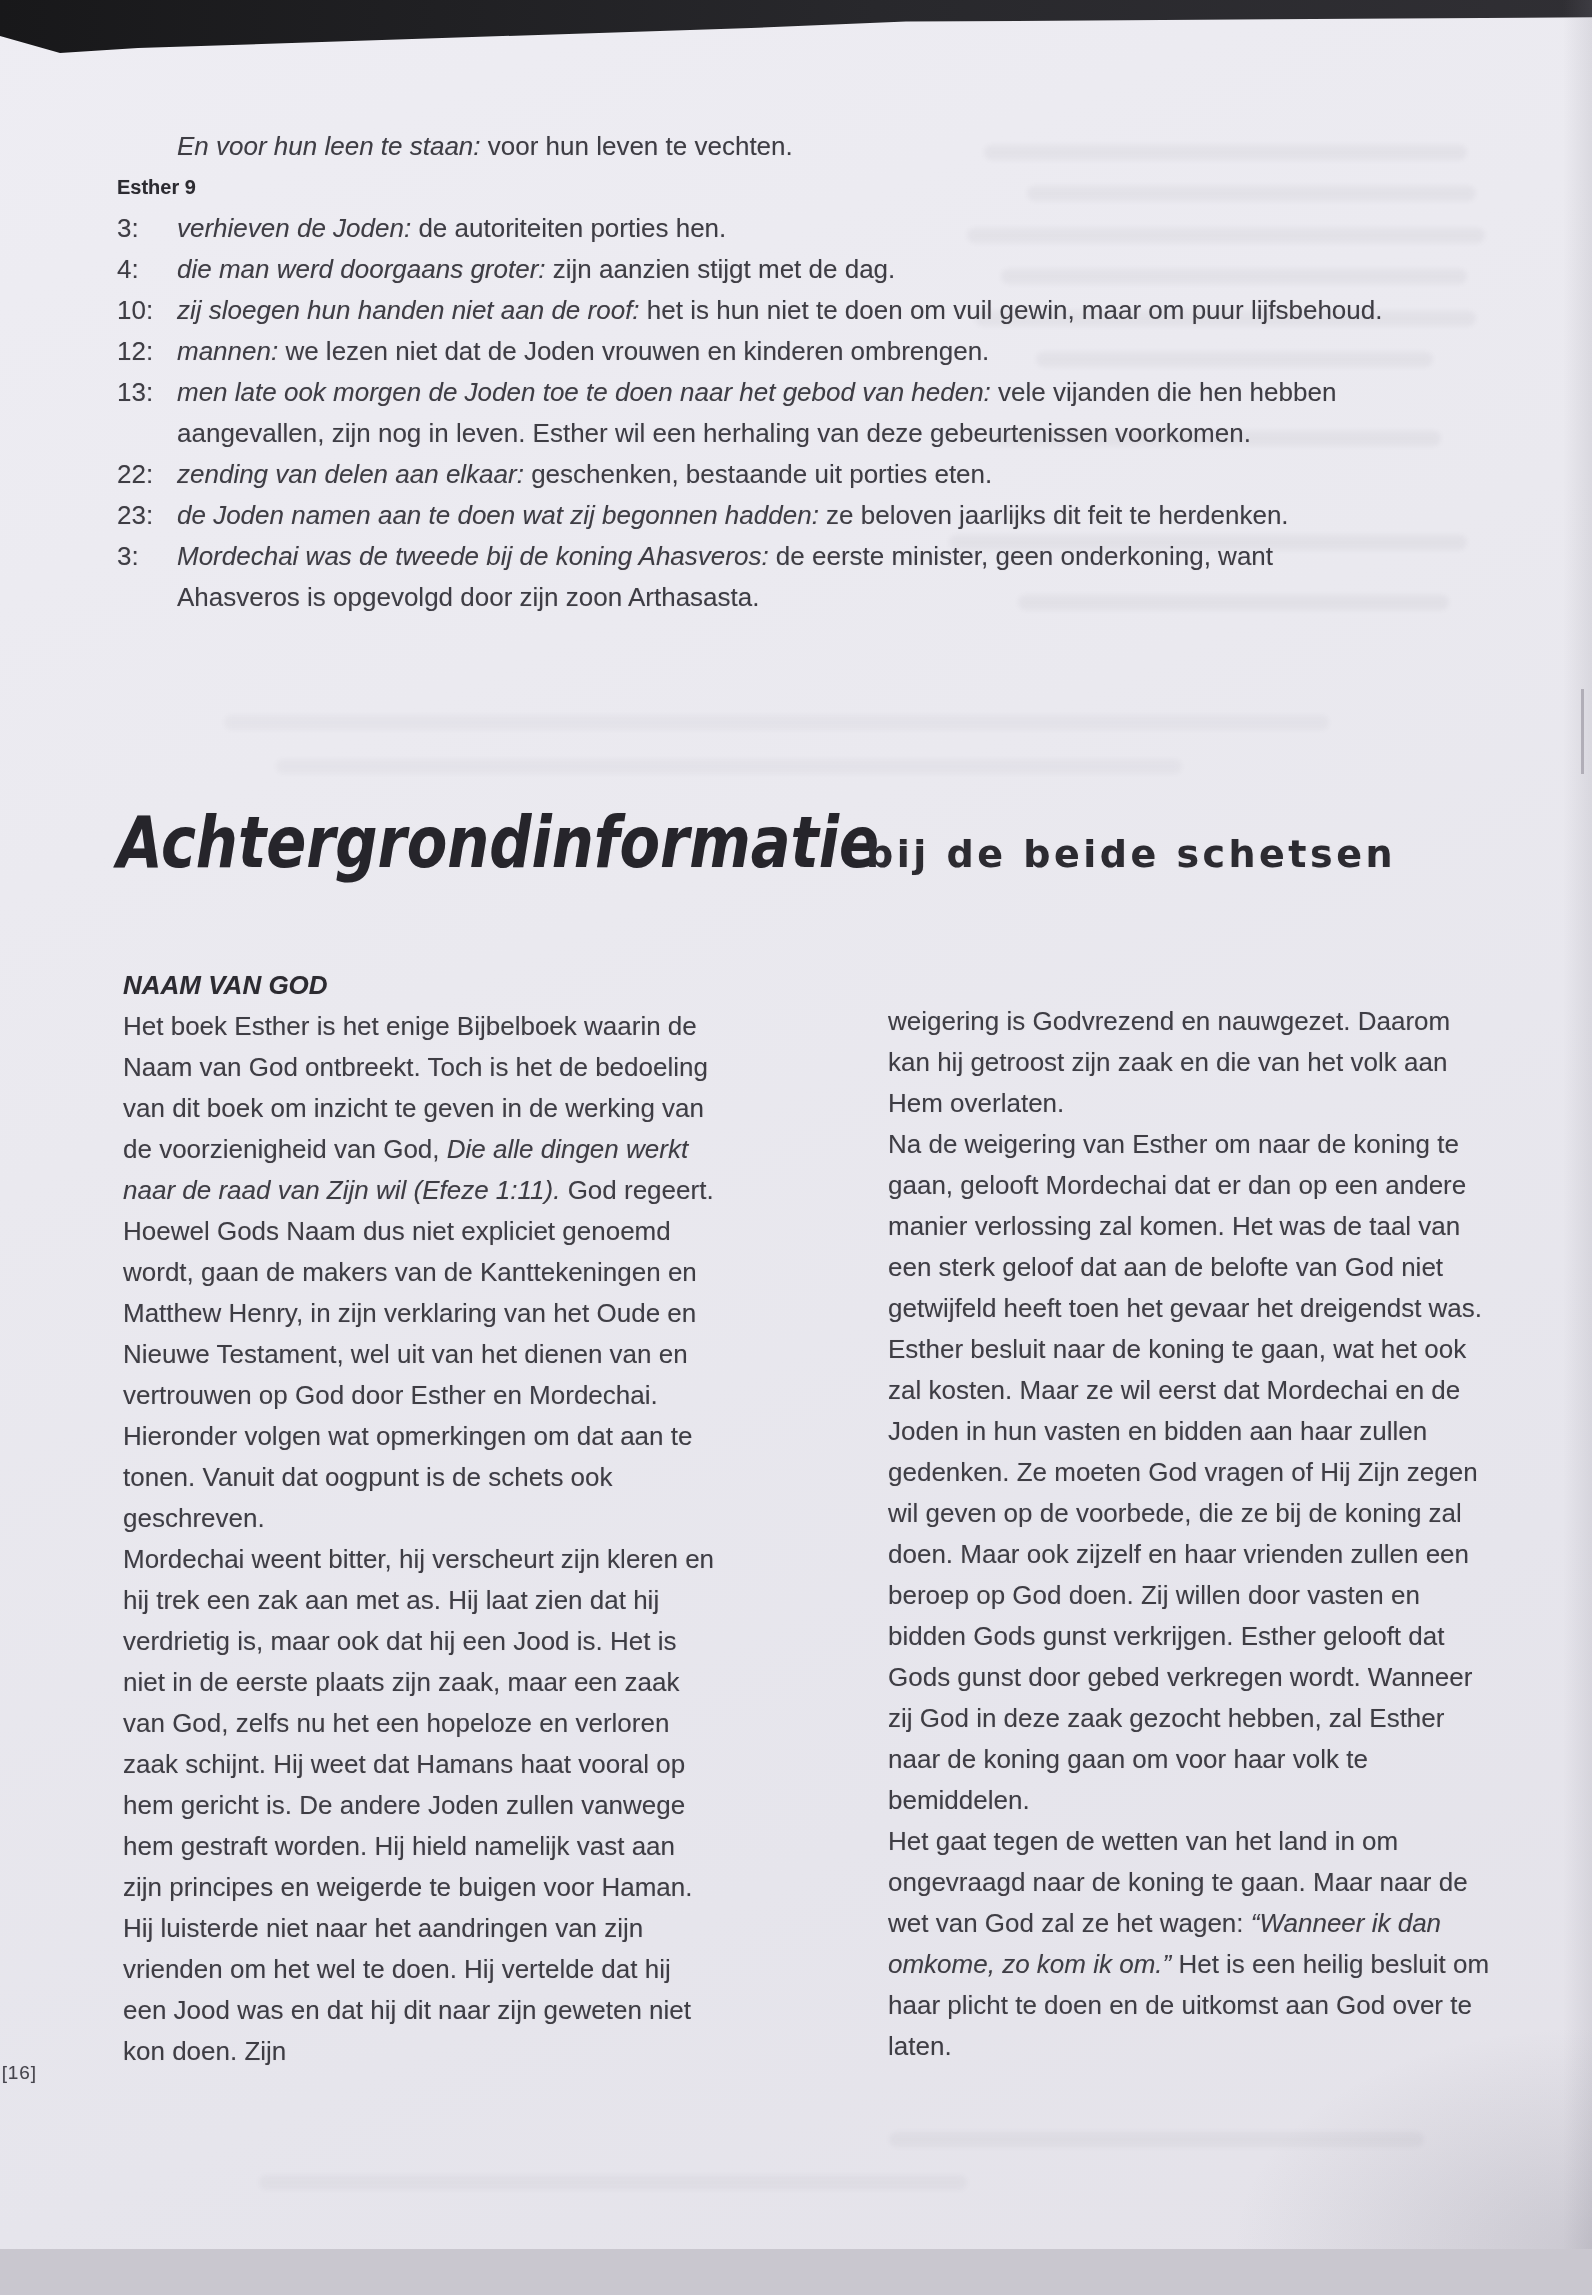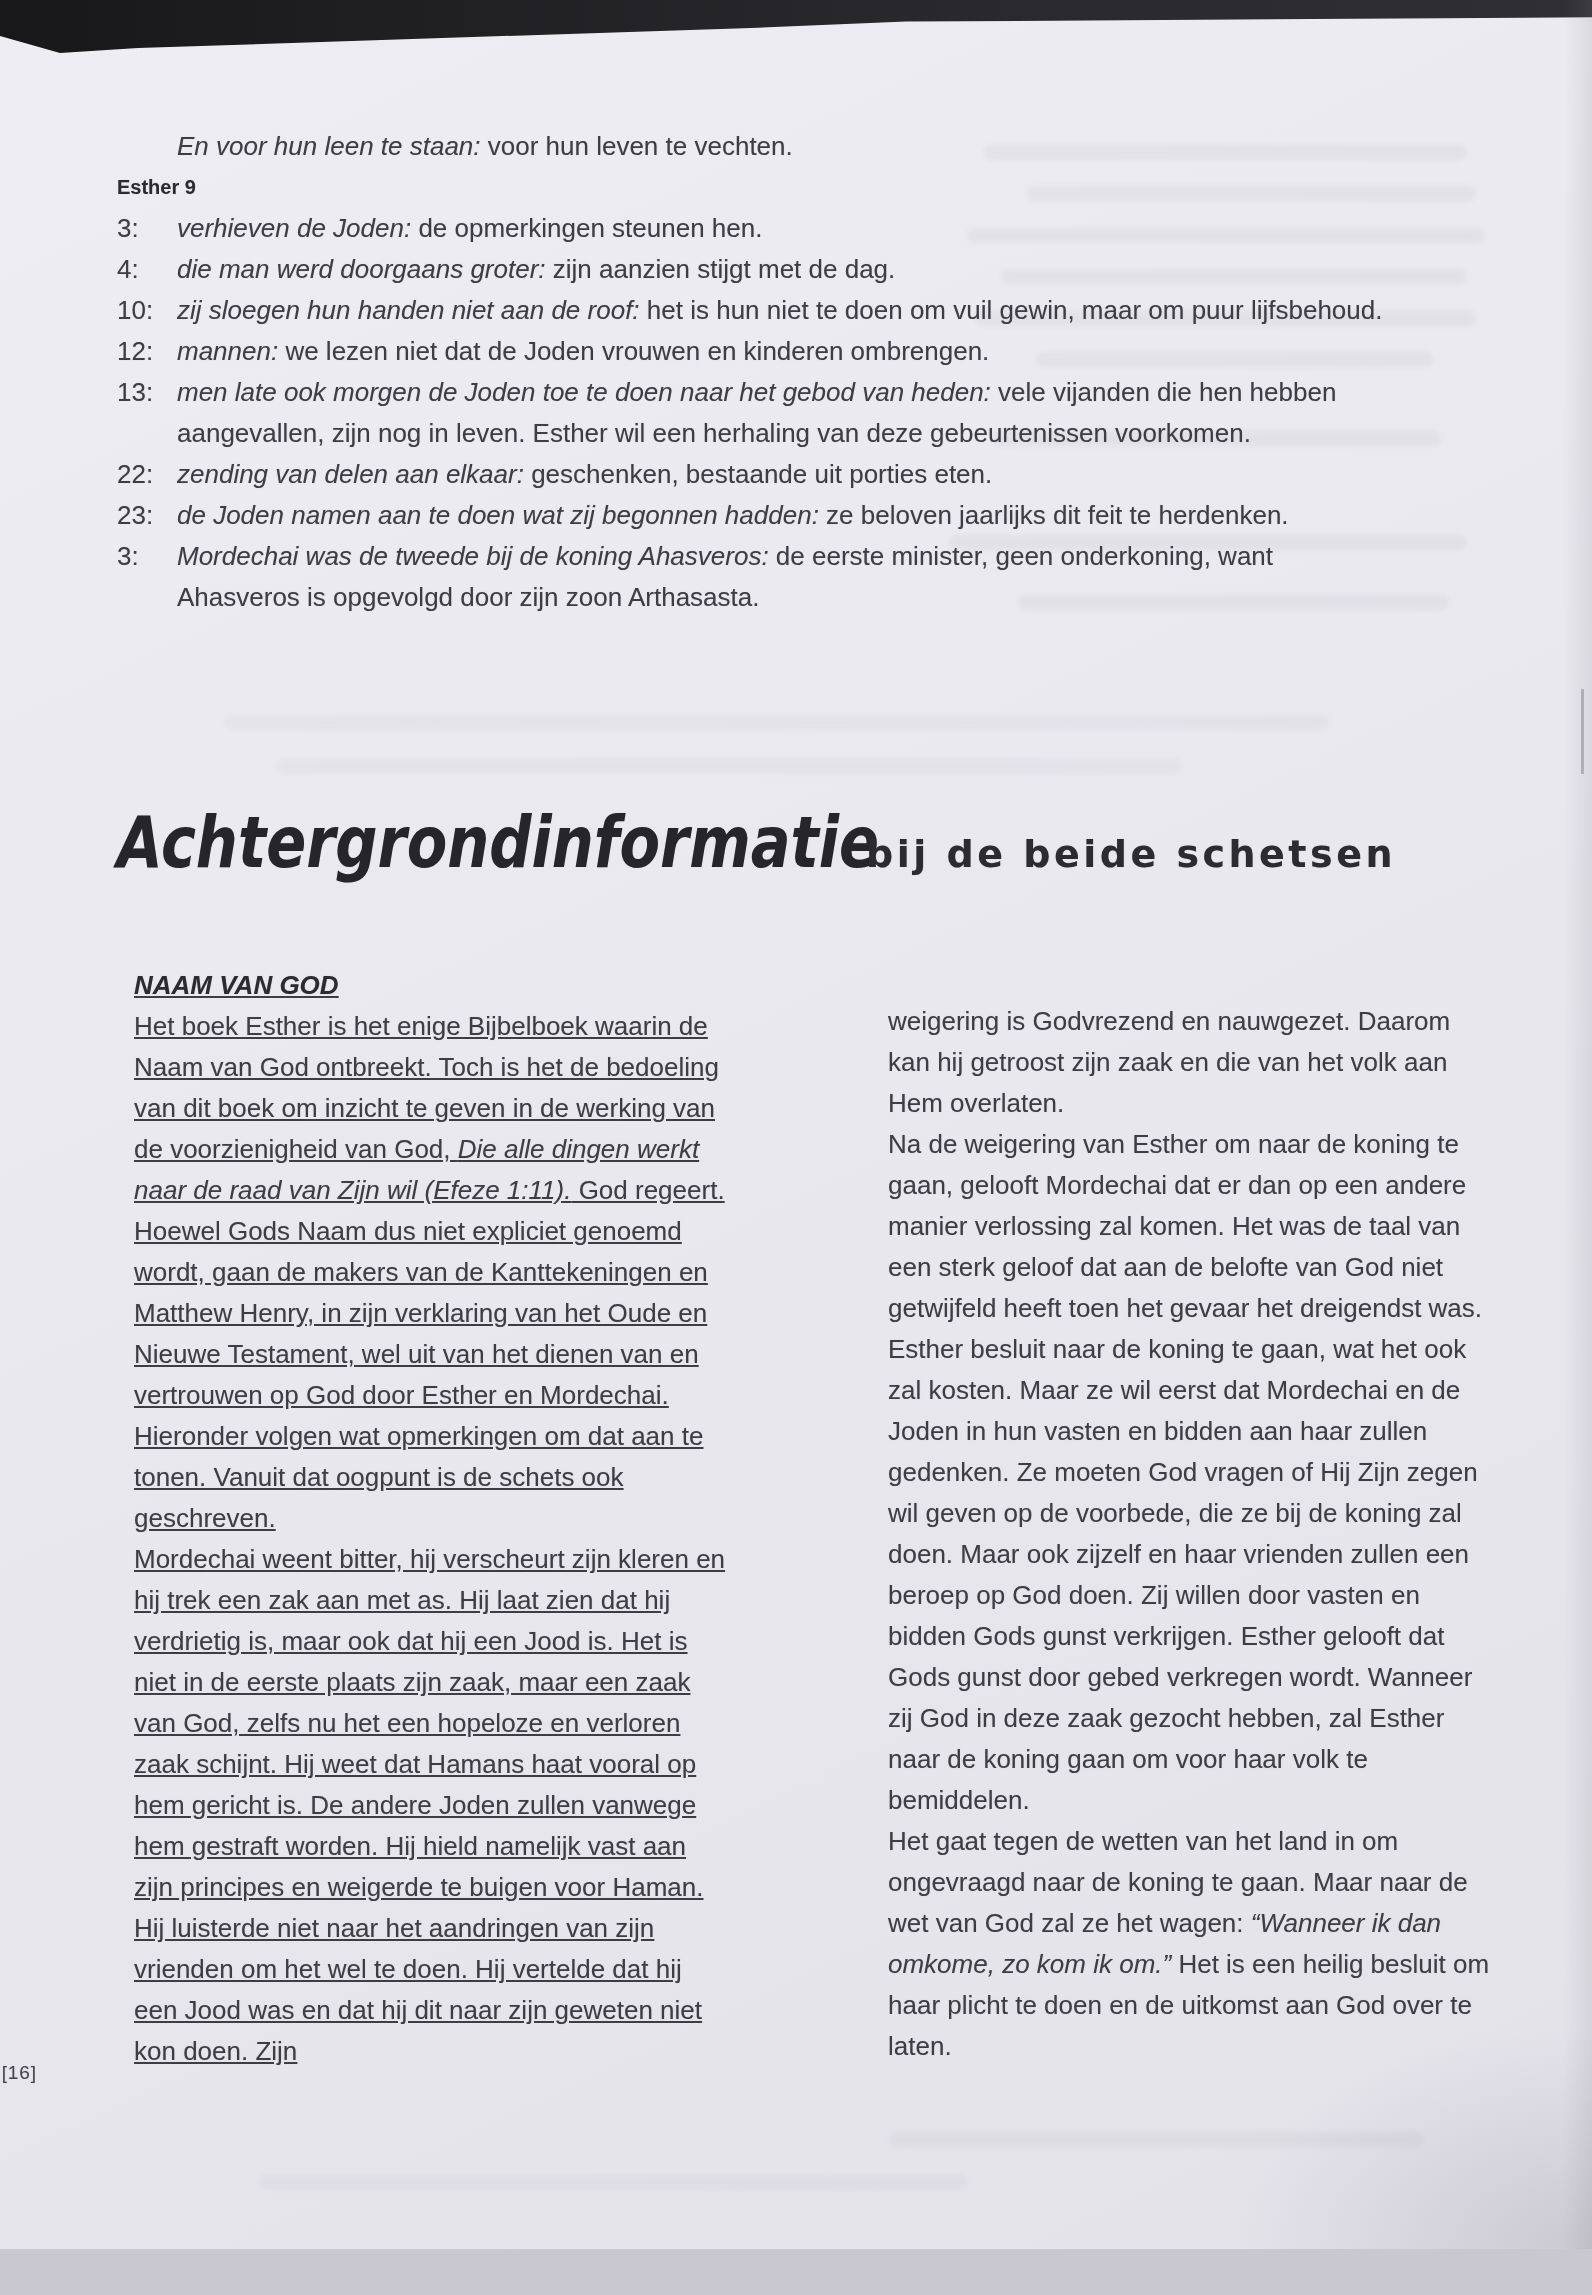--- a/index.html
+++ b/index.html
@@ -64,21 +64,21 @@
     font-size: 38px; line-height: 1; font-weight: bold; 
     color: #2c2b31; letter-spacing: 3.5px; white-space: nowrap;
     font-family: "DejaVu Sans", sans-serif;
   }
 
   
   .col {
     position: absolute; top: 965px;
     font-size: 26px; line-height: 41px;
   }
-  .col-left  { left: 134px;  width: 595px; text-decoration: underline; }
+  .col-left  { left: 123px;  width: 595px; }
   .col-right { left: 888px; width: 604px; margin-top: 36px; }
   .col-heading { font-weight: bold; font-style: italic; color: #2c2b31; }
   .col p { margin: 0; }
 
   .page-num {
     position: absolute; left: 1.7px; top: 2062px;
     font-size: 19px; color: #46454d; letter-spacing: 0.9px;
   }
 </style>
 </head>
@@ -106,21 +106,21 @@
   <section class="verses">
 
     <div class="intro">
       <span class="it">En voor hun leen te staan:</span><span> voor hun leven te vechten.</span>
     </div>
 
     <div class="v-heading">Esther 9</div>
 
     <div class="verse">
       <span class="vnum">3:</span>
-      <span class="it">verhieven de Joden:</span><span> de opmerkingen steunen hen.</span>
+      <span class="it">verhieven de Joden:</span><span> de autoriteiten porties hen.</span>
     </div>
     <div class="verse">
       <span class="vnum">4:</span>
       <span class="it">die man werd doorgaans groter:</span><span> zijn aanzien stijgt met de dag.</span>
     </div>
     <div class="verse">
       <span class="vnum">10:</span>
       <span class="it">zij sloegen hun handen niet aan de roof:</span><span> het is hun niet te doen om vuil gewin, maar om puur lijfsbehoud.</span>
     </div>
     <div class="verse">

